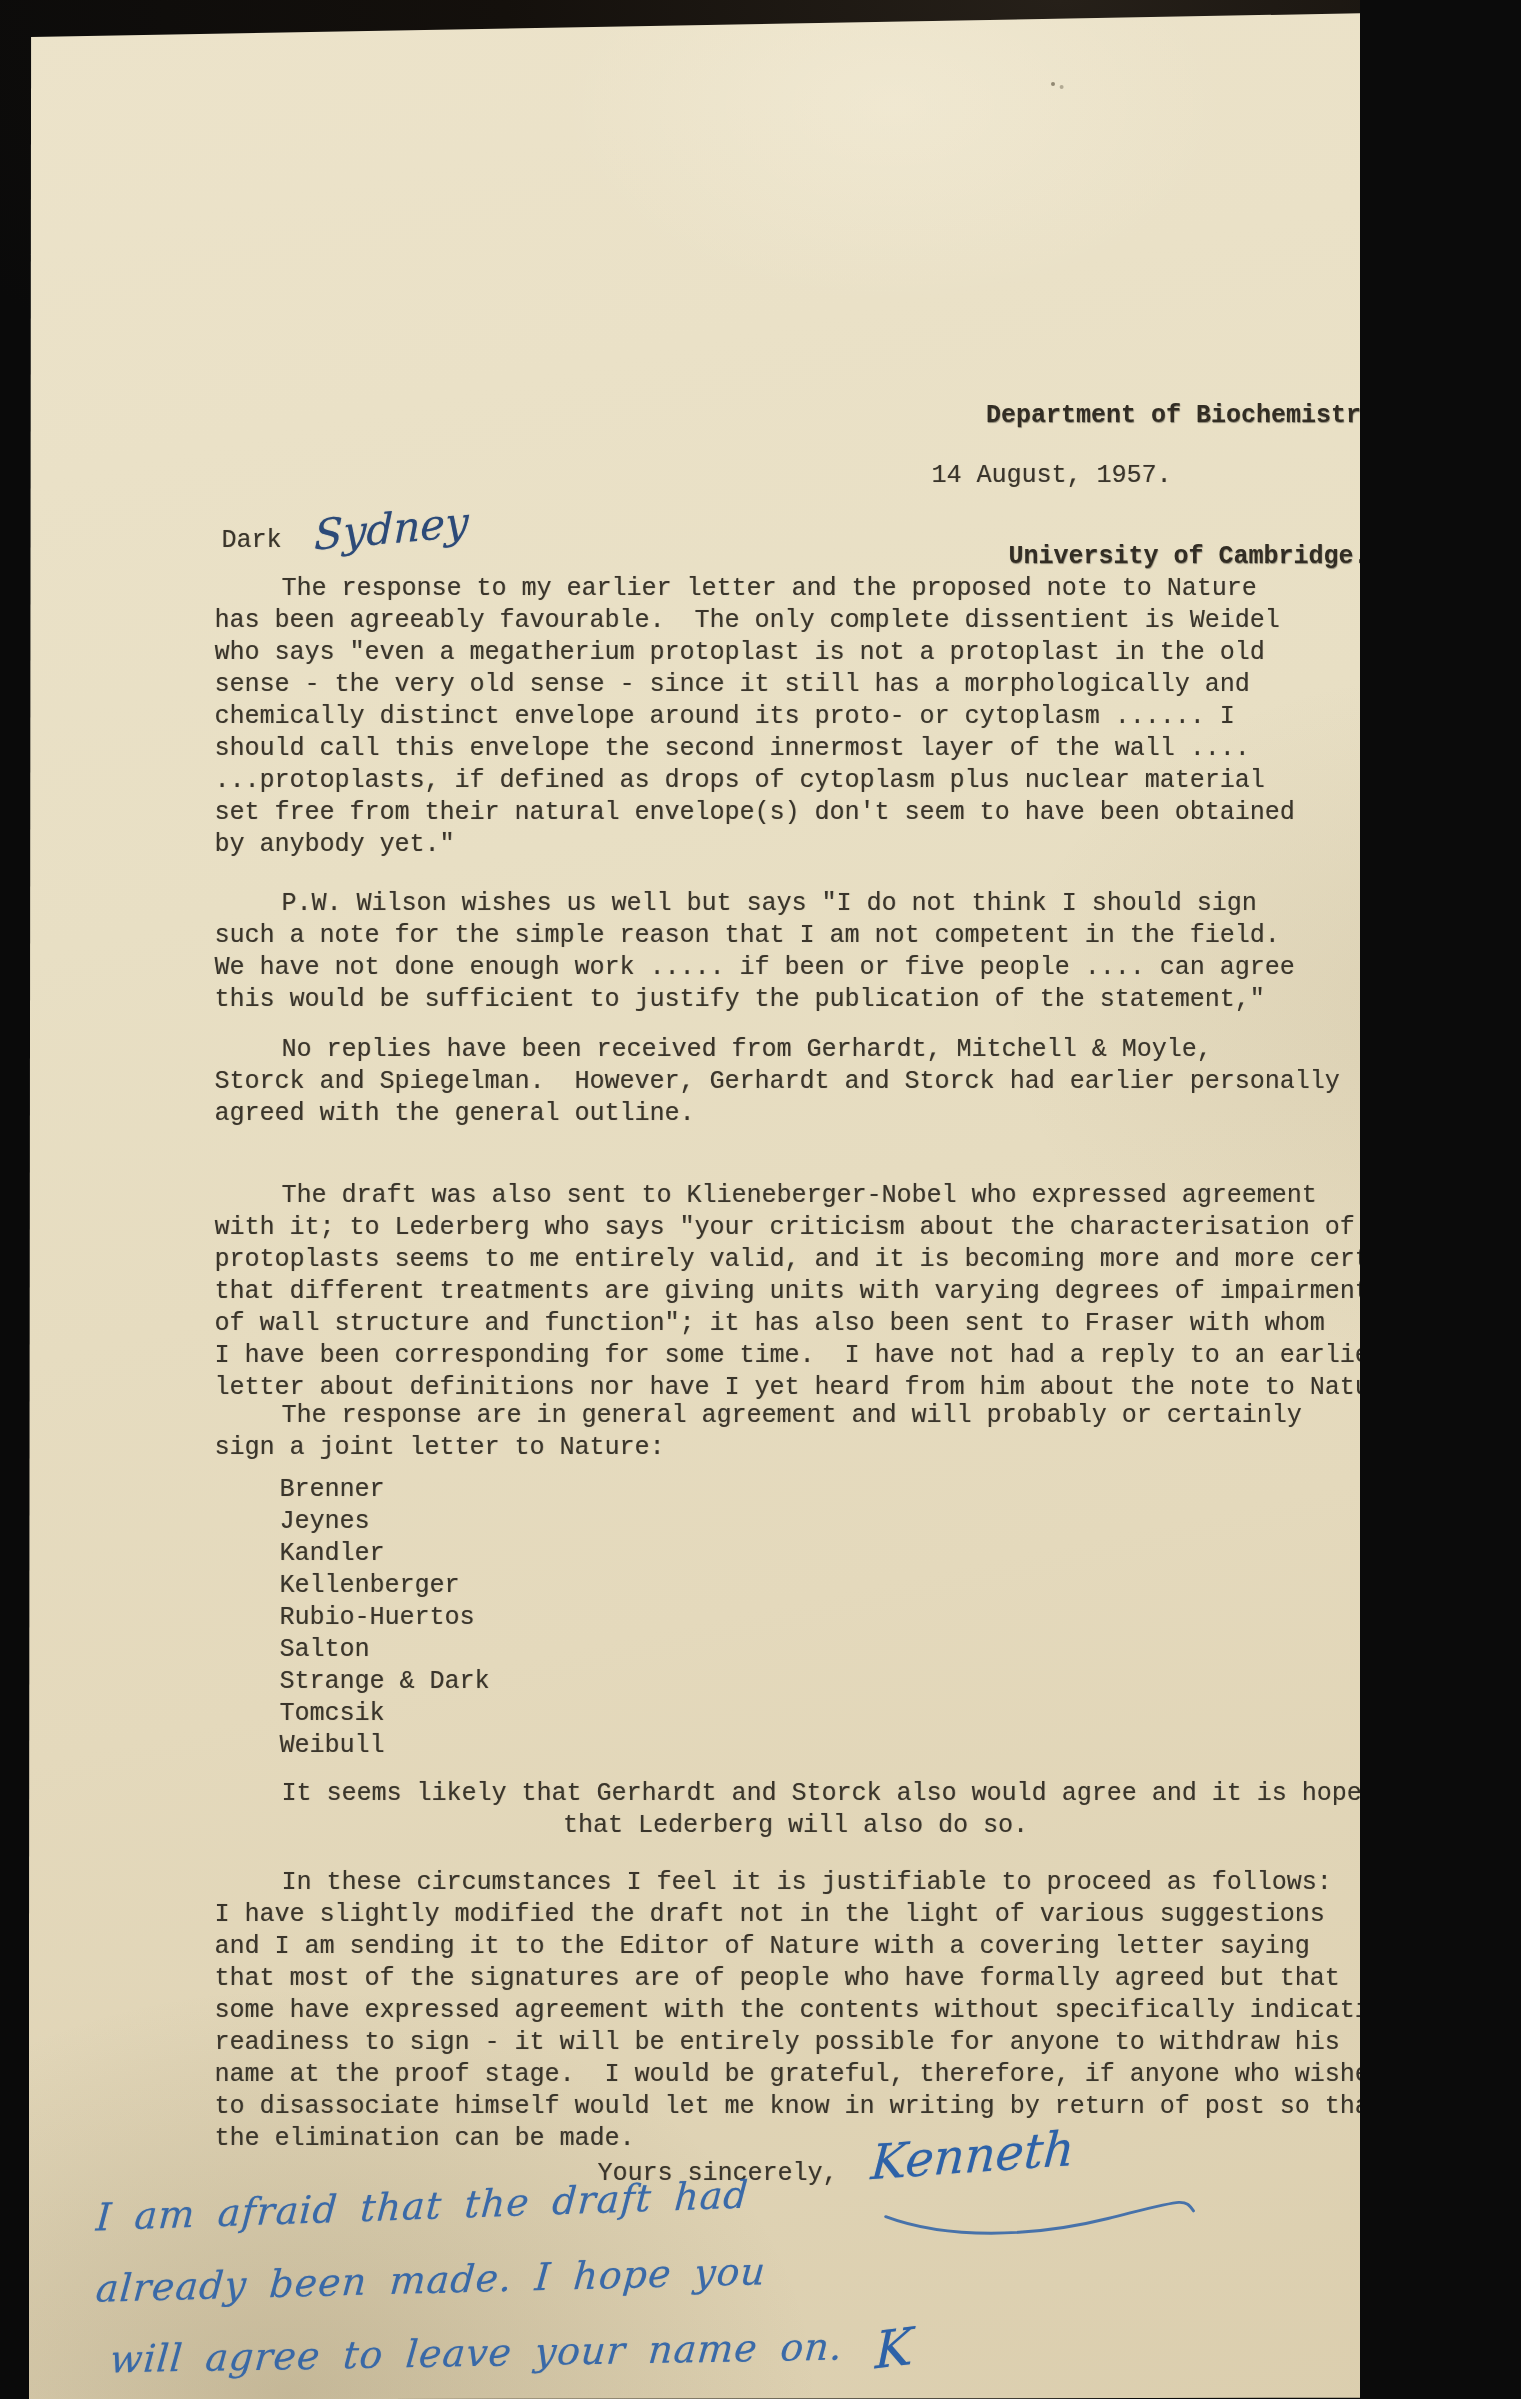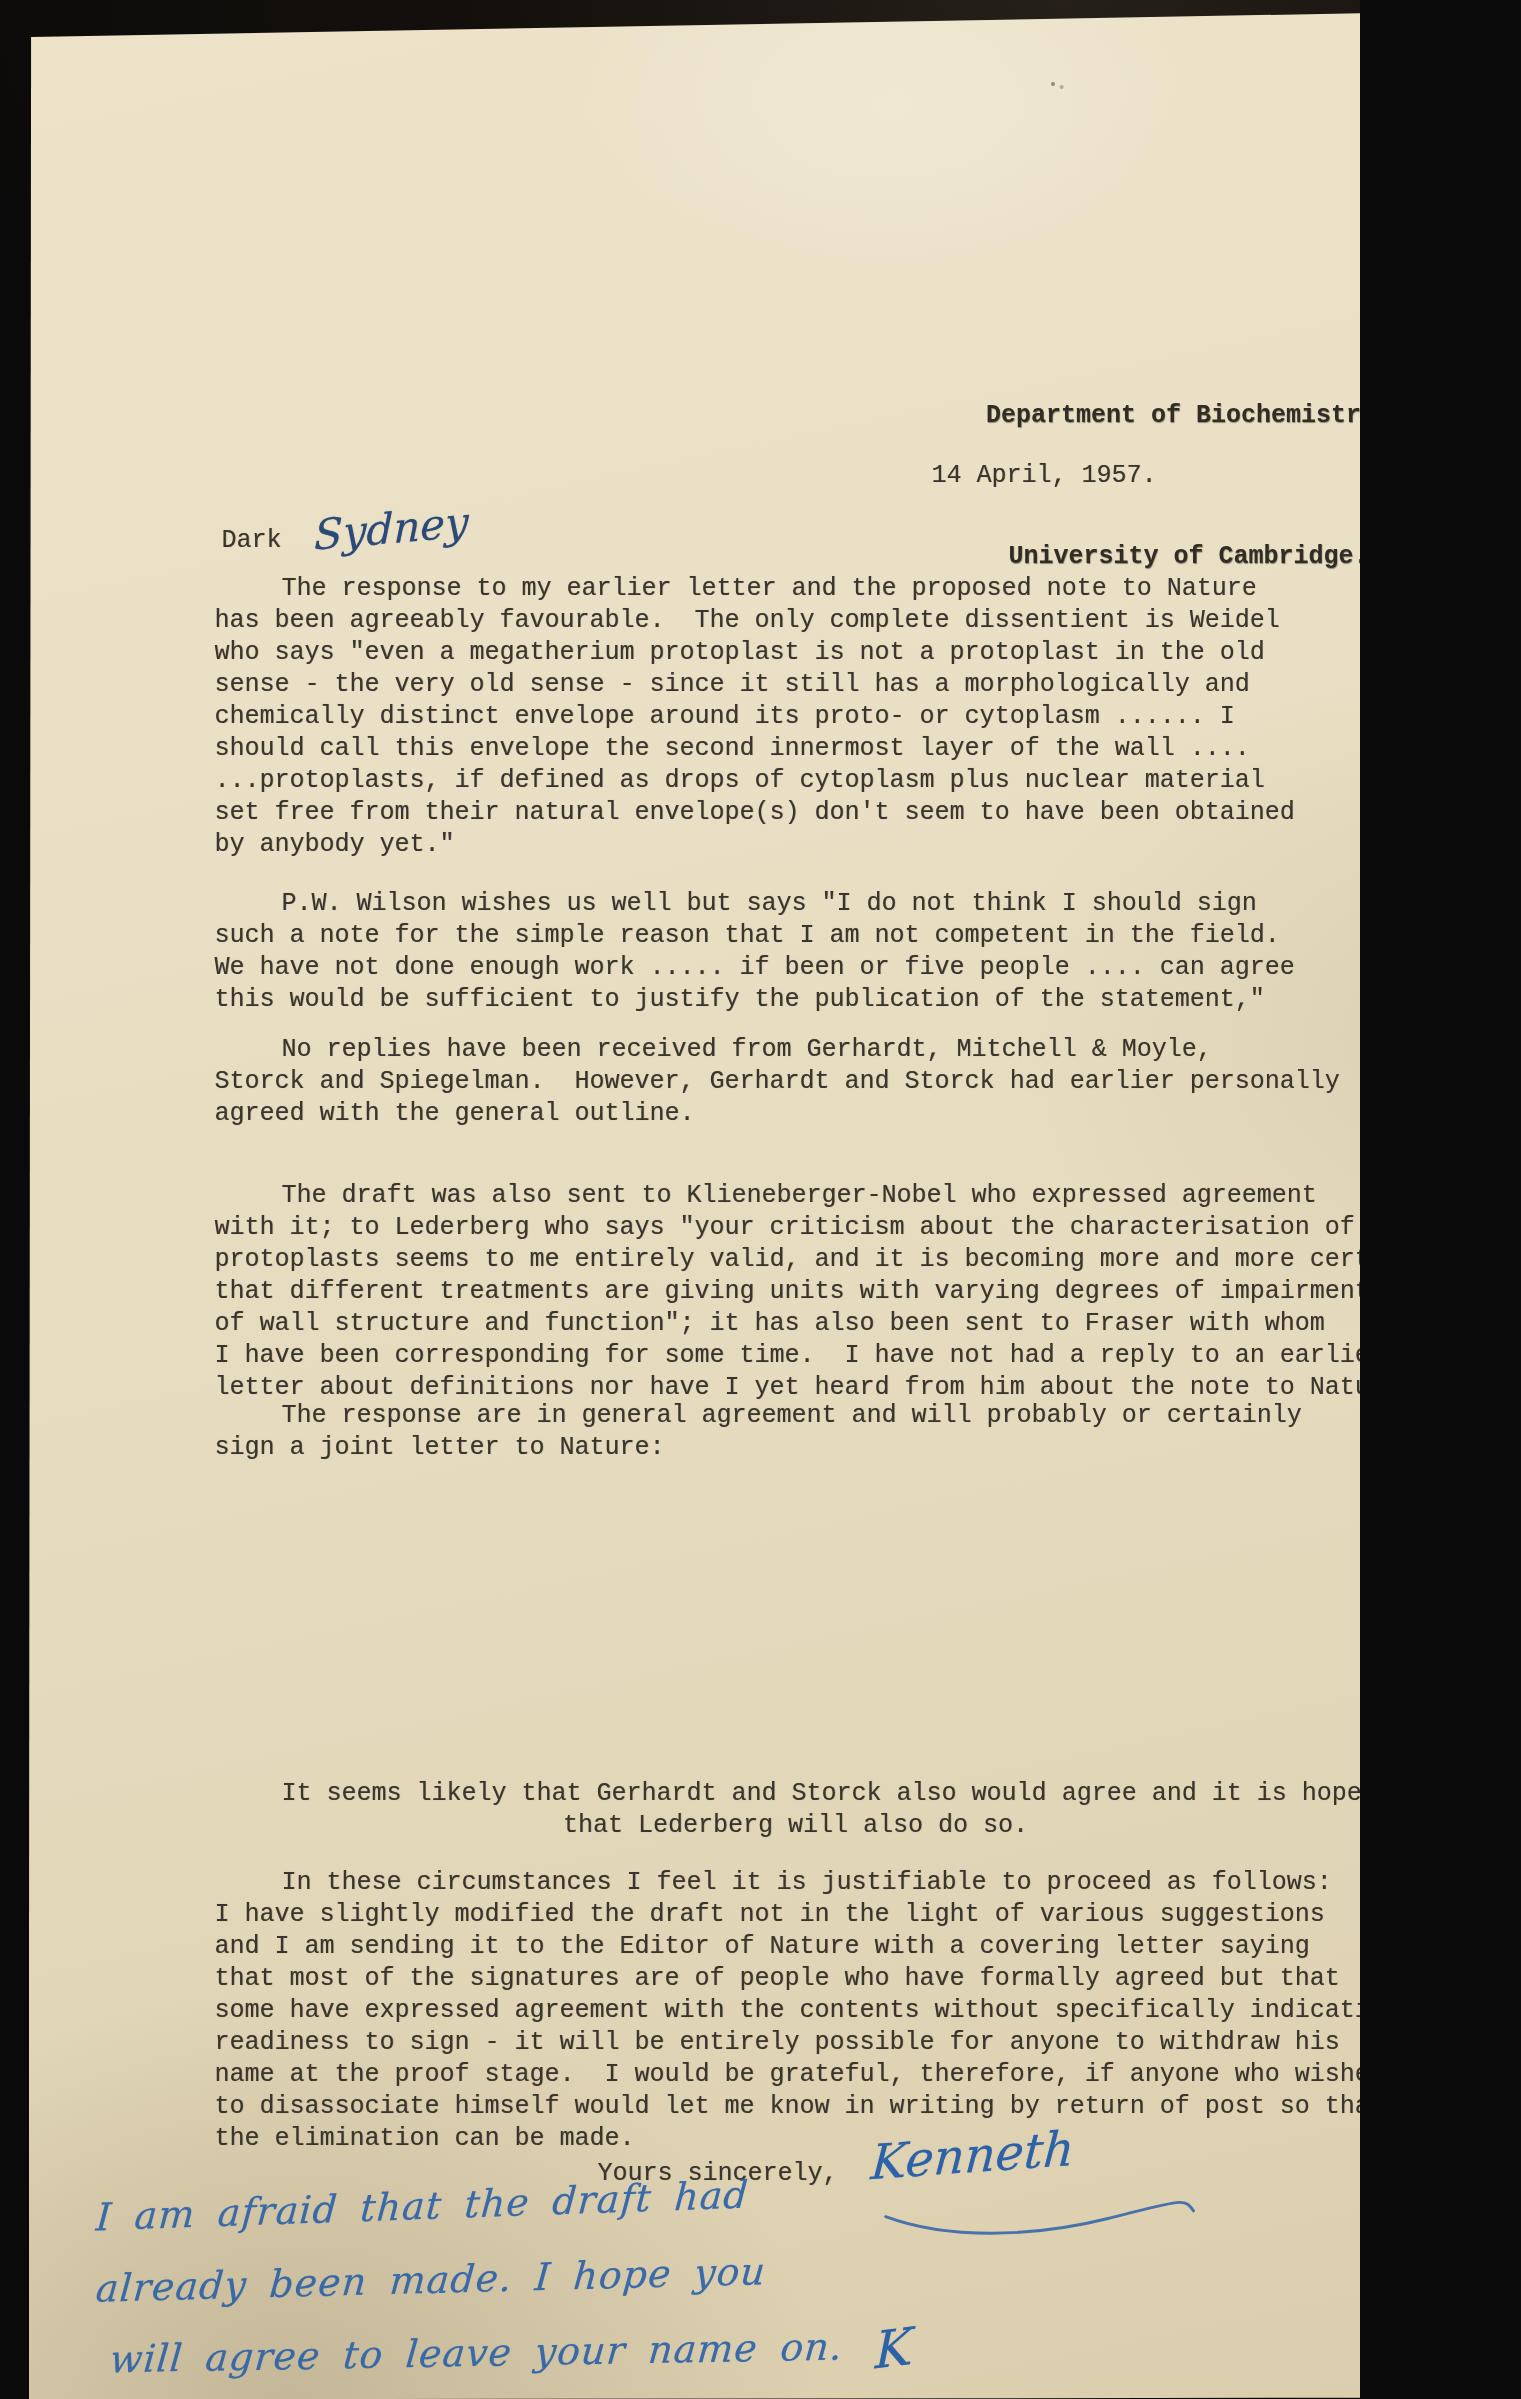--- a/index.html
+++ b/index.html
@@ -78,21 +78,21 @@
 
   <div class="paper">
 
     <div class="speck"></div>
 
     <header class="typed abs letterhead">
       <div>Department of Biochemistry,</div>
       <div>University of Cambridge.</div>
     </header>
 
-    <div class="typed abs date-line">14 April, 1957.</div>
+    <div class="typed abs date-line">14 August, 1957.</div>
 
     <div class="typed abs salute"><span>Dark</span><span class="recipient">Sydney</span></div>
 
     <pre class="typed abs para p1">The response to my earlier letter and the proposed note to Nature
 has been agreeably favourable.  The only complete dissentient is Weidel
 who says "even a megatherium protoplast is not a protoplast in the old
 sense - the very old sense - since it still has a morphologically and
 chemically distinct envelope around its proto- or cytoplasm ...... I
 should call this envelope the second innermost layer of the wall ....
 ...protoplasts, if defined as drops of cytoplasm plus nuclear material
@@ -108,20 +108,29 @@
     <pre class="typed abs para p4">The draft was also sent to Klieneberger-Nobel who expressed agreement
 with it; to Lederberg who says "your criticism about the characterisation of
 protoplasts seems to me entirely valid, and it is becoming more and more certain
 that different treatments are giving units with varying degrees of impairment
 of wall structure and function"; it has also been sent to Fraser with whom
 I have been corresponding for some time.  I have not had a reply to an earlier
 letter about definitions nor have I yet heard from him about the note to Nature.</pre>
     <pre class="typed abs para p5">The response are in general agreement and will probably or certainly
 sign a joint letter to Nature:</pre>
 
+    <pre class="typed abs siglist">Brenner
+Jeynes
+Kandler
+Kellenberger
+Rubio-Huertos
+Salton
+Strange &amp; Dark
+Tomcsik
+Weibull</pre>
 
     <pre class="typed abs para p6">It seems likely that Gerhardt and Storck also would agree and it is hoped
 that Lederberg will also do so.</pre>
     <pre class="typed abs para p7">In these circumstances I feel it is justifiable to proceed as follows:
 I have slightly modified the draft not in the light of various suggestions
 and I am sending it to the Editor of Nature with a covering letter saying
 that most of the signatures are of people who have formally agreed but that
 some have expressed agreement with the contents without specifically indicating
 readiness to sign - it will be entirely possible for anyone to withdraw his
 name at the proof stage.  I would be grateful, therefore, if anyone who wishes

